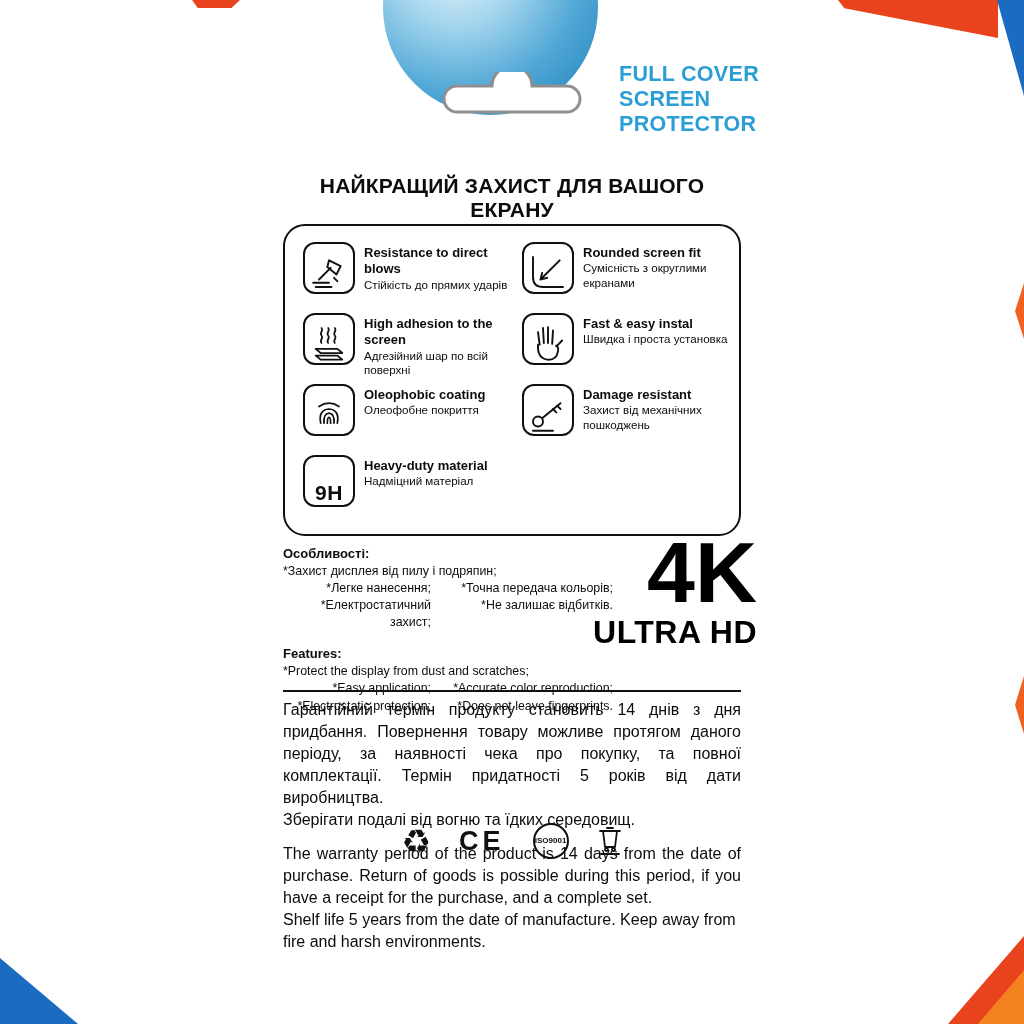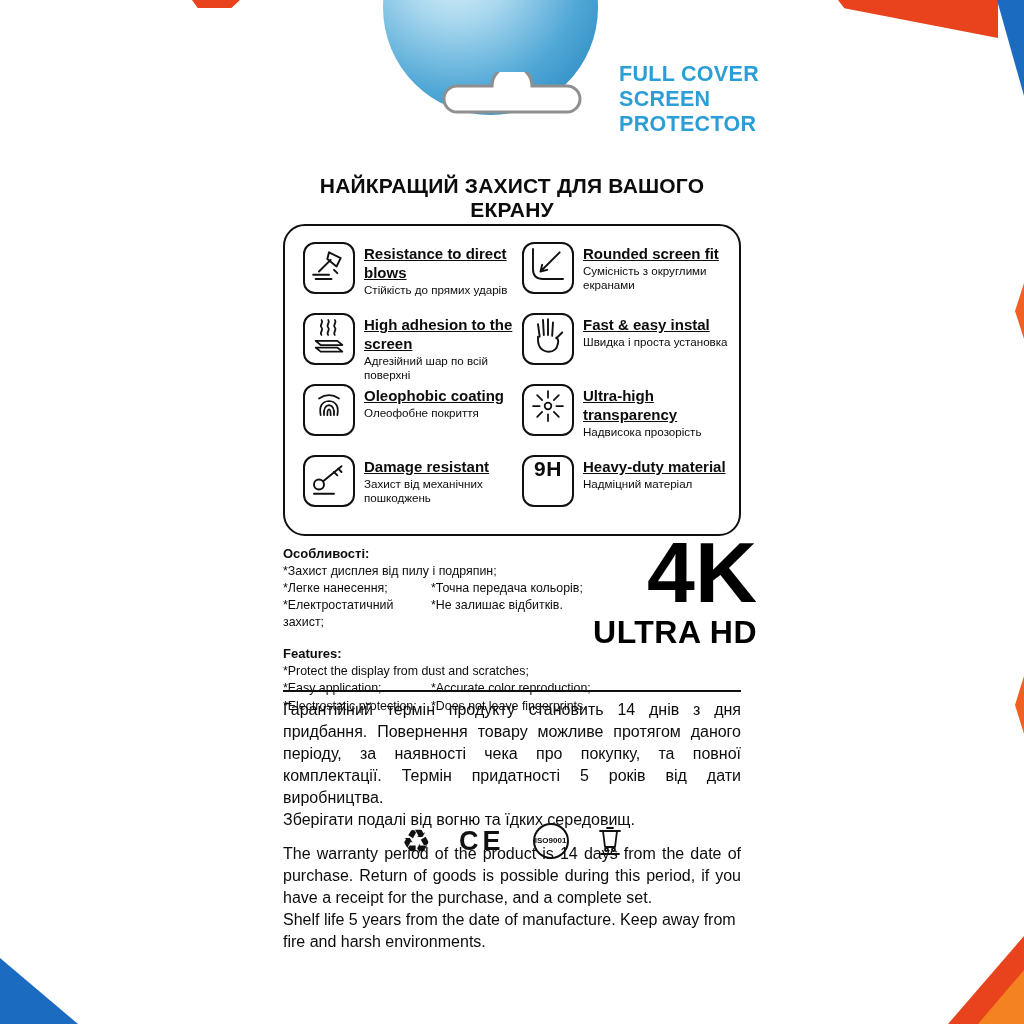--- a/index.html
+++ b/index.html
@@ -40,31 +40,31 @@
   .heading{position:absolute;left:283px;top:174px;width:458px;margin:0;text-align:center;
     font-size:21px;font-weight:bold;letter-spacing:.2px;}
 
   
   .features-box{position:absolute;left:283px;top:224px;width:458px;height:312px;
     border:2.5px solid #101010;border-radius:22px;box-sizing:border-box;
     display:grid;grid-template-columns:1fr 1fr;grid-auto-rows:66px;
     column-gap:6px;row-gap:5px;padding:16px 14px 14px 18px;}
   .cell{display:flex;gap:9px;align-items:flex-start;}
   .icon-box{flex:0 0 auto;width:52px;height:52px;border:2.4px solid #101010;border-radius:12px;
-    display:flex;align-items:flex-start;justify-content:center;box-sizing:border-box;}
+    display:flex;align-items:flex-end;justify-content:center;box-sizing:border-box;}
   .icon-box svg{display:block;}
   .nine-h{font-size:21px;font-weight:bold;letter-spacing:.5px;}
   .cell-text{padding-top:3px;width:152px;}
-  .cell-title{font-size:15px;font-weight:bold;line-height:1.25;text-decoration:underline;}
+  .cell-title{font-size:13px;font-weight:bold;line-height:1.25;}
   .cell-sub{font-size:11.6px;line-height:1.25;}
 
   
   .lists{position:absolute;left:283px;top:545px;width:330px;font-size:12.4px;line-height:1.38;}
   .list-heading{font-weight:bold;font-size:13px;}
-  .two-col{display:grid;grid-template-columns:148px 1fr;column-gap:0;}
+  .two-col{display:grid;grid-template-columns:148px 1fr;column-gap:0;text-align:right;}
   .list-block{margin-bottom:14px;}
 
   
   .badge-4k{position:absolute;right:267px;top:534px;text-align:right;color:#000;}
   .fourk{font-size:86px;font-weight:bold;line-height:.9;letter-spacing:0px;}
   .ultrahd{font-size:32px;font-weight:bold;letter-spacing:.5px;margin-top:3px;}
 
   
   .divider{position:absolute;left:283px;top:690px;width:458px;border-top:2px solid #101010;}
   .warranty{position:absolute;left:283px;top:699px;width:458px;font-size:16px;line-height:1.37;}
@@ -184,39 +184,20 @@
           <path d="M 18 35 Q 17 24 24 23 Q 31 24 30 35"></path>
           <path d="M 22 35 Q 22 28 24 28 Q 26 28 26 35"></path>
         </svg>
       </div>
       <div class="cell-text">
         <div class="cell-title">Oleophobic coating</div>
         <div class="cell-sub">Олеофобне покриття</div>
       </div>
     </div>
 
-    <div class="cell">
-      <div class="icon-box">
-        <svg width="40" height="40" viewBox="0 0 48 48" fill="none" stroke="#111" stroke-width="2.1" stroke-linecap="round">
-          <circle cx="24" cy="24" r="4"></circle>
-          <line x1="24" y1="6" x2="24" y2="14"></line>
-          <line x1="24" y1="34" x2="24" y2="42"></line>
-          <line x1="6" y1="24" x2="14" y2="24"></line>
-          <line x1="34" y1="24" x2="42" y2="24"></line>
-          <line x1="11" y1="11" x2="17" y2="17"></line>
-          <line x1="37" y1="11" x2="31" y2="17"></line>
-          <line x1="11" y1="37" x2="17" y2="31"></line>
-          <line x1="37" y1="37" x2="31" y2="31"></line>
-        </svg>
-      </div>
-      <div class="cell-text">
-        <div class="cell-title">Ultra-high transparency</div>
-        <div class="cell-sub">Надвисока прозорість</div>
-      </div>
-    </div>
 
     <div class="cell">
       <div class="icon-box">
         <svg width="40" height="40" viewBox="0 0 48 48" fill="none" stroke="#111" stroke-width="2.3" stroke-linecap="round" stroke-linejoin="round">
           <circle cx="12" cy="33" r="6"></circle>
           <line x1="17" y1="29" x2="39" y2="11"></line>
           <line x1="30" y1="18" x2="34" y2="22"></line>
           <line x1="35" y1="14" x2="39" y2="18"></line>
           <line x1="6" y1="44" x2="30" y2="44"></line>
         </svg>

